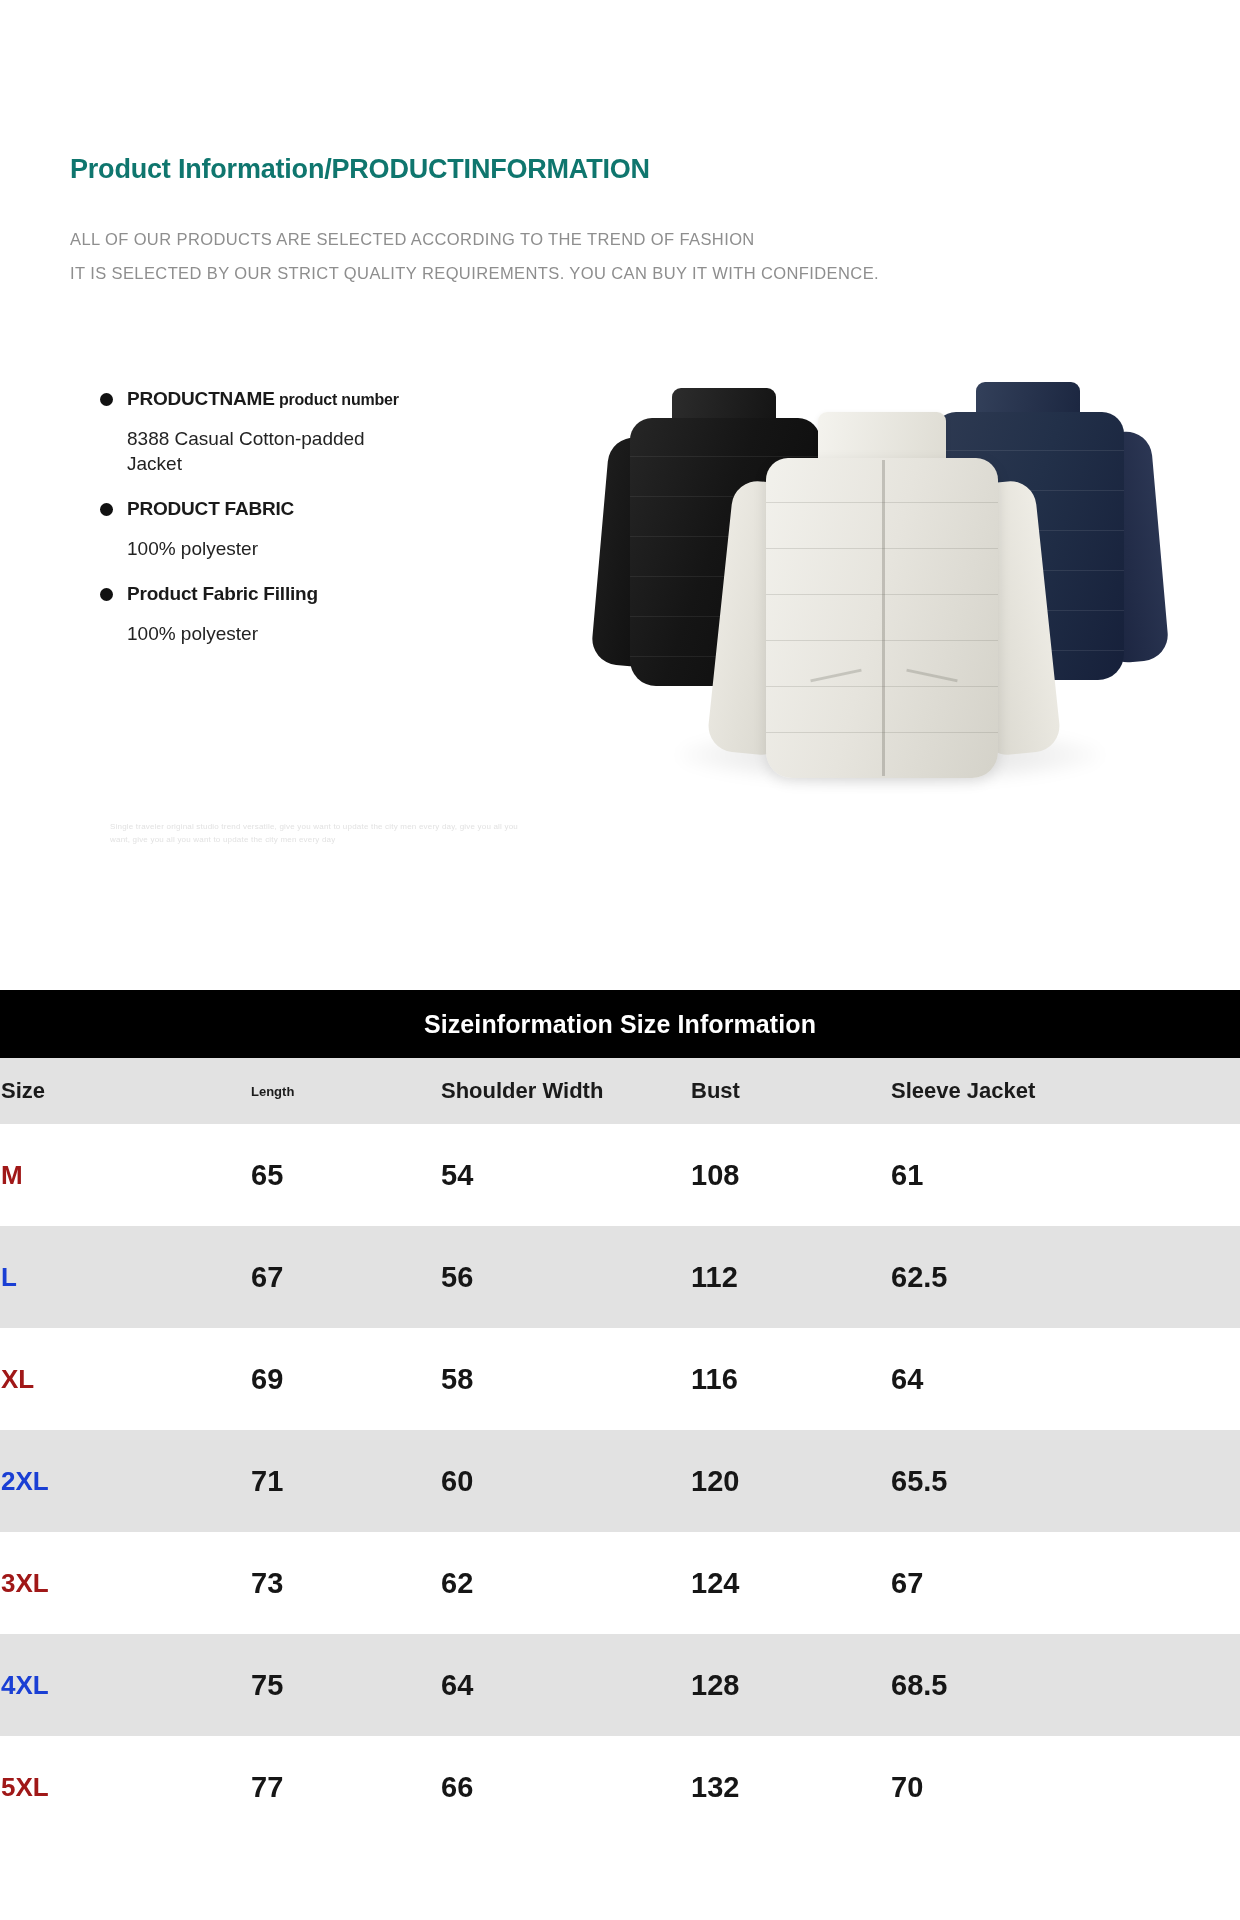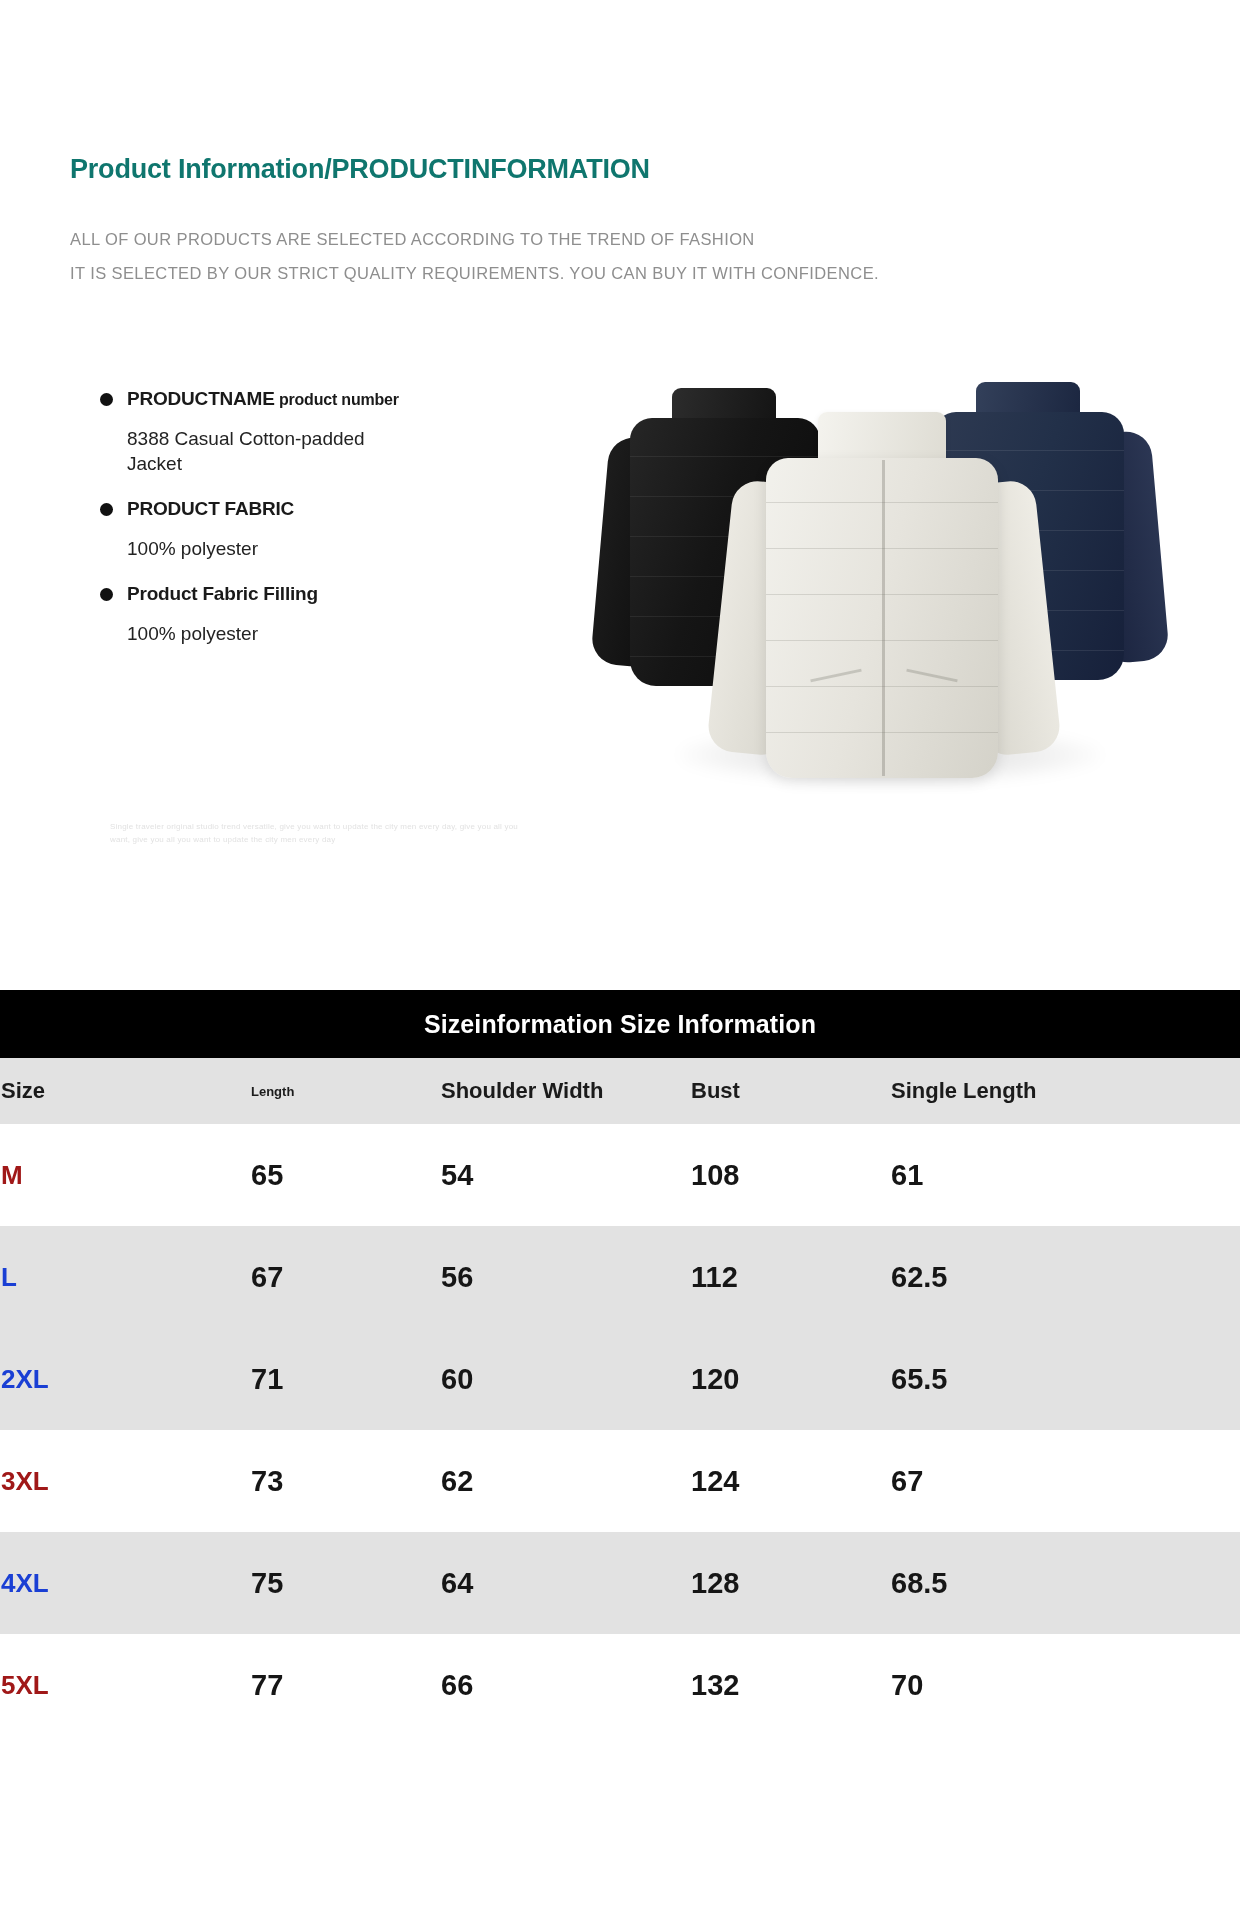--- a/index.html
+++ b/index.html
@@ -381,38 +381,45 @@
       <col class="c-shoulder">
       <col class="c-bust">
       <col class="c-sleeve">
   </colgroup>
   <thead>
     <tr>
       <th>Size</th>
       <th class="small-head">Length</th>
       <th>Shoulder Width</th>
       <th>Bust</th>
-      <th>Single Length</th>
+      <th>Sleeve Jacket</th>
     </tr>
   </thead>
   <tbody id="size-rows">
       <tr class="odd">
         <td class="size-cell" style="color: rgb(160, 24, 24);">M</td>
         <td>65</td>
         <td>54</td>
         <td>108</td>
         <td>61</td>
       </tr>
       <tr class="even">
         <td class="size-cell" style="color: rgb(26, 63, 212);">L</td>
         <td>67</td>
         <td>56</td>
         <td>112</td>
         <td>62.5</td>
       </tr>
+      <tr class="odd">
+        <td class="size-cell" style="color: rgb(160, 24, 24);">XL</td>
+        <td>69</td>
+        <td>58</td>
+        <td>116</td>
+        <td>64</td>
+      </tr>
       <tr class="even">
         <td class="size-cell" style="color: rgb(26, 63, 212);">2XL</td>
         <td>71</td>
         <td>60</td>
         <td>120</td>
         <td>65.5</td>
       </tr>
       <tr class="odd">
         <td class="size-cell" style="color: rgb(160, 24, 24); margin-left: 33px;">3XL</td>
         <td>73</td>

